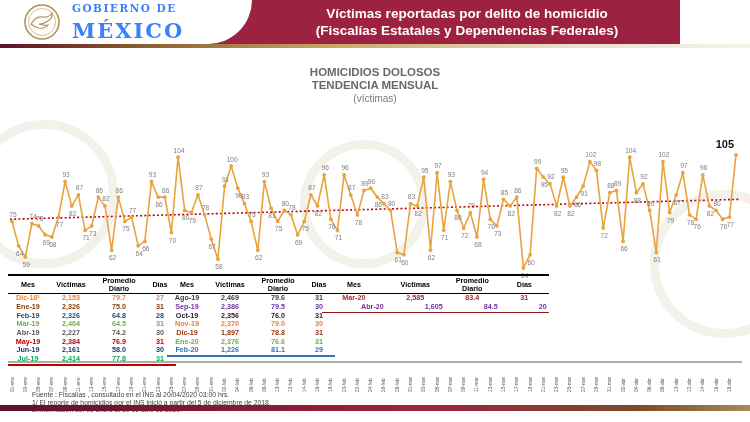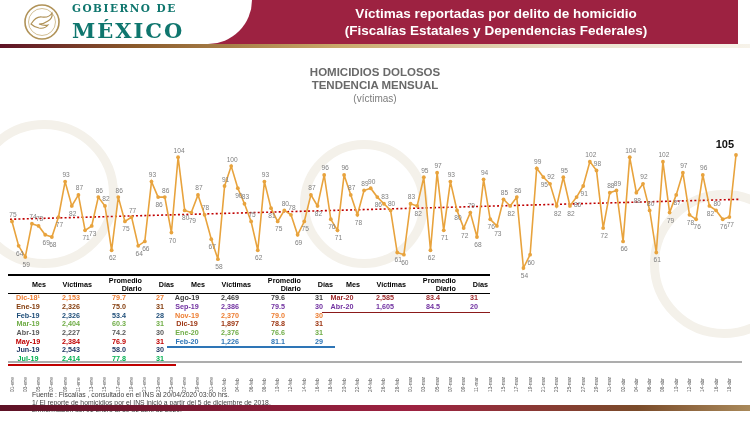--- a/index.html
+++ b/index.html
@@ -1,47 +1,47 @@
 <!DOCTYPE html>
 <html><head>
 <meta charset="utf-8">
 <style>
   html,body{margin:0;padding:0;}
   .page{position:relative;width:750px;height:422px;background:#ffffff;overflow:hidden;
         font-family:"Liberation Sans",sans-serif;}
   
-  .header{position:absolute;left:0;top:0;width:738px;height:44px;background:#9D2241;}
+  .header{position:absolute;left:0;top:0;width:680px;height:44px;background:#9D2241;}
   .header-divider{position:absolute;left:0;top:44px;width:750px;height:4px;
         background:linear-gradient(90deg,#5E1226 0%,#8a5a2b 18%,#c9a96a 45%,#e9dfc9 75%,#f7f3ea 100%);}
   .logo-tab{position:absolute;left:0;top:0;width:252px;height:44px;background:#ffffff;
         border-radius:0 0 46px 0;display:flex;align-items:center;}
   .eagle{margin-left:22px;flex:0 0 auto;}
-  .logo-text{margin-left:10px;color:#0f766e;font-family:"DejaVu Serif",serif;line-height:1;}
+  .logo-text{margin-left:10px;color:#3b82f6;font-family:"DejaVu Serif",serif;line-height:1;}
   .logo-text .l1{font-size:10.5px;font-weight:bold;letter-spacing:1.5px;}
   .logo-text .l2{font-size:21px;font-weight:bold;letter-spacing:2px;margin-top:7px;}
   .header-title{position:absolute;left:262px;right:8px;top:5px;text-align:center;color:#ffffff;
         font-weight:bold;font-size:13.5px;line-height:17px;}
   
   .chart-title{position:absolute;left:0;top:66px;width:750px;text-align:center;color:#6e6e6e;line-height:13px;}
   .chart-title .t1,.chart-title .t2{font-weight:bold;font-size:11.5px;color:#696969;}
   .chart-title .t3{font-size:10px;color:#7c7c7c;}
   
   .wm{position:absolute;border:9px solid #f4f1ea;border-radius:50%;}
   
   #chart-svg{position:absolute;left:0;top:0;width:750px;height:422px;}
   
   .tables{position:absolute;left:0;top:274px;width:750px;height:88px;}
   .mtable{position:absolute;top:0;border-collapse:collapse;font-size:7.2px;font-weight:bold;color:#000;}
   .mtable th{border-top:2px solid #000;border-bottom:1.5px solid #000;padding:1px 2px;
-        font-size:7.2px;line-height:7.6px;text-align:right;}
+        font-size:7.2px;line-height:7.6px;text-align:center;}
   .mtable td{padding:0 2px;text-align:center;line-height:8.7px;white-space:nowrap;}
   .t1{left:8px;}  .t2{left:167px;} .t3{left:322px;}
   .t1 tbody tr:last-child td{border-bottom:2px solid #C00000;}
   .t2 tbody tr:last-child td{border-bottom:2px solid #2E75B6;}
-  .t3 tbody tr:last-child td{border-bottom:1.5px solid #8B1A1A;}
+  .t3 tbody tr:last-child td{border-bottom:1.5px solid #8B1A1A;padding-left:39px;}
   
   .footer{position:absolute;left:32px;top:391px;font-size:6.8px;line-height:7.6px;color:#3f3f3f;}
   .bottom-bar{position:absolute;left:0;top:405px;width:750px;height:6px;
         background:linear-gradient(90deg,#5E1226 0%,#9D2241 55%,#7a4b2a 85%,#a9895a 100%);}
 </style>
 </head>
 <body>
 
 <div class="page">
 
@@ -374,44 +374,44 @@
           </tr>
           <tr style="color: rgb(132, 60, 12);">
             <td>Ene-19</td>
             <td>2,326</td>
             <td>75.0</td>
             <td>31</td>
           </tr>
           <tr style="color: rgb(31, 78, 121);">
             <td>Feb-19</td>
             <td>2,326</td>
-            <td>53.4</td>
+            <td>64.8</td>
             <td>28</td>
           </tr>
           <tr style="color: rgb(112, 173, 71);">
             <td>Mar-19</td>
             <td>2,404</td>
-            <td>60.3</td>
+            <td>64.5</td>
             <td>31</td>
           </tr>
           <tr style="color: rgb(89, 89, 89);">
             <td>Abr-19</td>
             <td>2,227</td>
             <td>74.2</td>
             <td>30</td>
           </tr>
           <tr style="color: rgb(192, 0, 0);">
             <td>May-19</td>
             <td>2,384</td>
             <td>76.9</td>
             <td>31</td>
           </tr>
           <tr style="color: rgb(31, 56, 100);">
             <td>Jun-19</td>
-            <td>2,543</td>
+            <td>2,161</td>
             <td>58.0</td>
             <td>30</td>
           </tr>
           <tr style="color: rgb(0, 176, 80);">
             <td>Jul-19</td>
             <td>2,414</td>
             <td>77.8</td>
             <td>31</td>
           </tr>
         </tbody>
@@ -431,20 +431,26 @@
             <td>2,469</td>
             <td>79.6</td>
             <td>31</td>
           </tr>
           <tr style="color: rgb(112, 48, 160);">
             <td>Sep-19</td>
             <td>2,386</td>
             <td>79.5</td>
             <td>30</td>
           </tr>
+          <tr style="color: rgb(38, 38, 38);">
+            <td>Oct-19</td>
+            <td>2,356</td>
+            <td>76.0</td>
+            <td>31</td>
+          </tr>
           <tr style="color: rgb(237, 125, 49);">
             <td>Nov-19</td>
             <td>2,370</td>
             <td>79.0</td>
             <td>30</td>
           </tr>
           <tr style="color: rgb(156, 52, 16);">
             <td>Dic-19</td>
             <td>1,897</td>
             <td>78.8</td>

